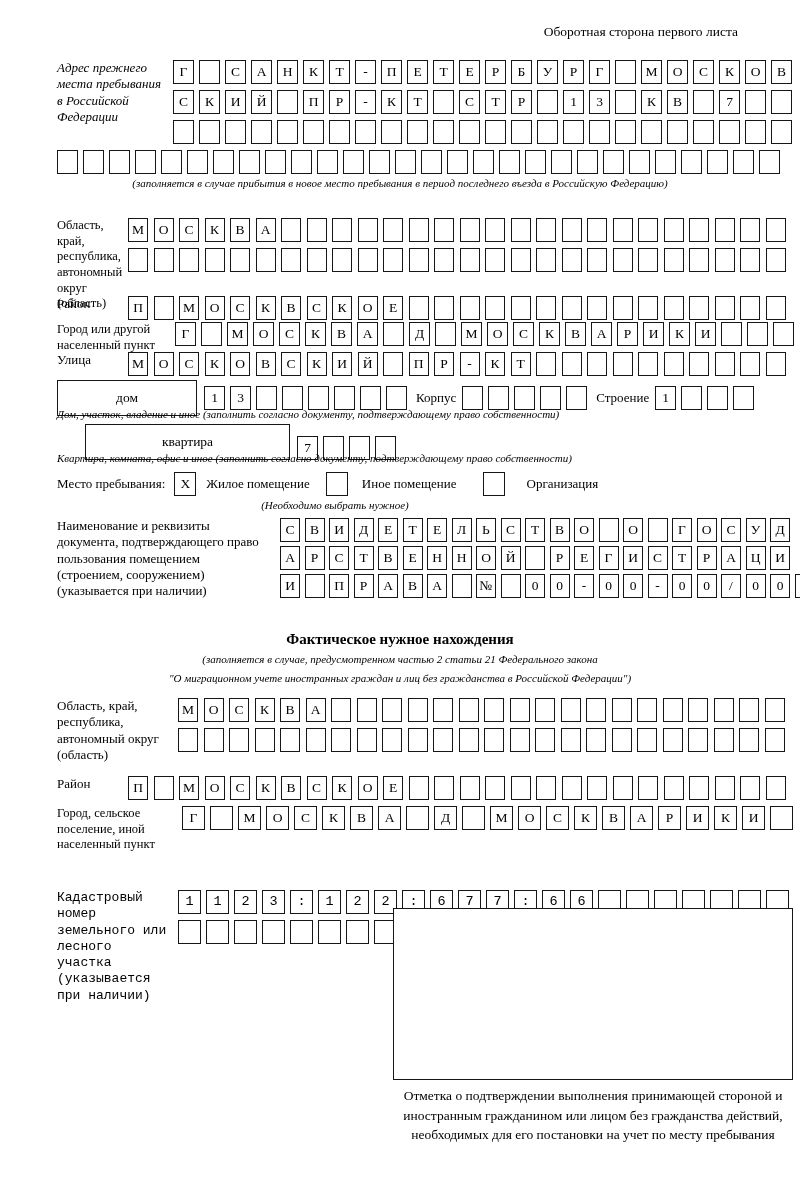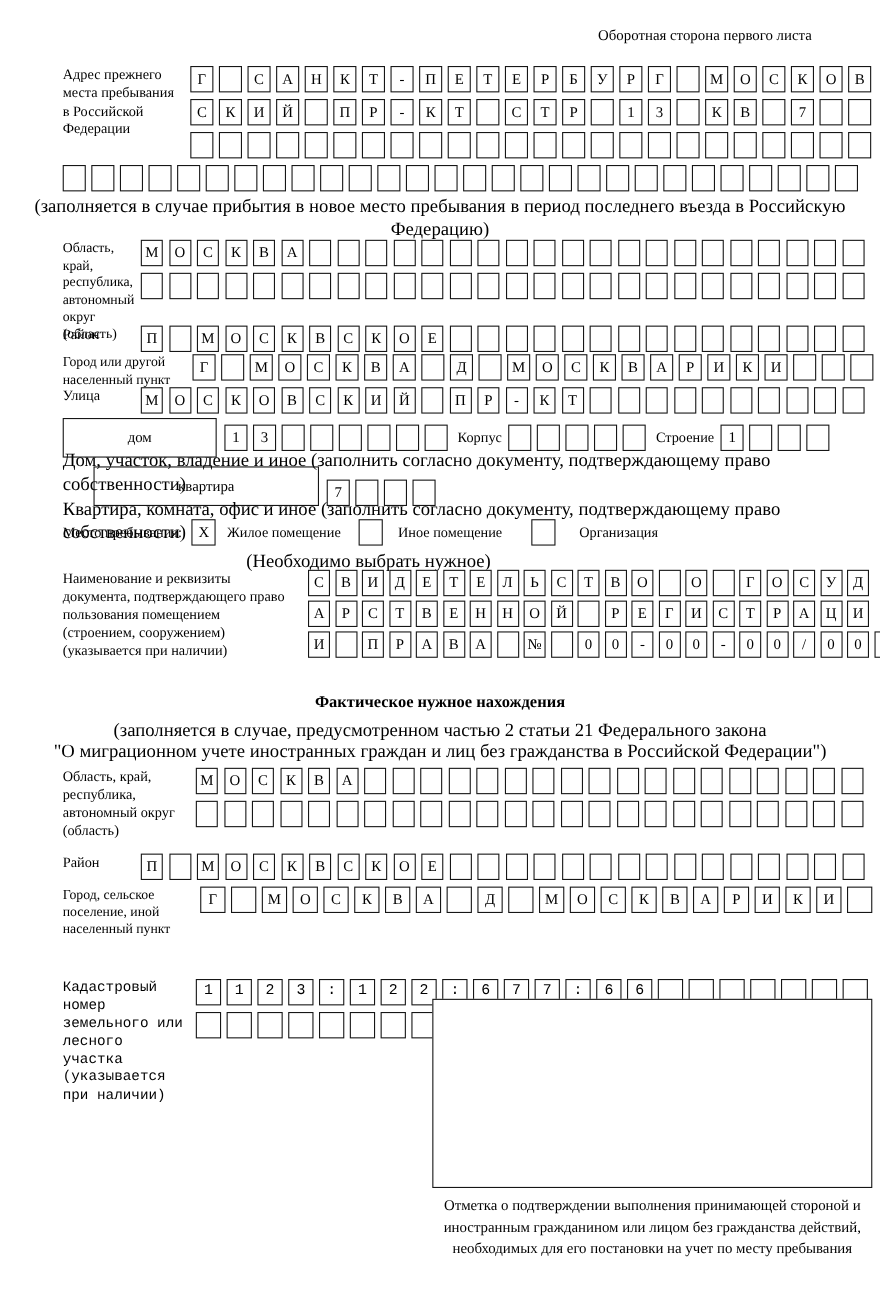--- a/index.html
+++ b/index.html
@@ -6,21 +6,21 @@
   .page{
     position:relative;
     width:800px;height:1180px;
     background:#fff;color:#000;
     font-family:"Liberation Serif","DejaVu Serif",serif;
     font-size:13px;line-height:1.25;
     overflow:hidden;
   }
   .abs{position:absolute;}
   .lbl{font-size:13px;}
-  .note{font-size:17px;}
+  .note{font-size:11px;font-style:italic;}
   .title{font-weight:bold;font-size:15px;text-align:center;width:100%;}
   .center{text-align:center;width:100%;}
   .frow{display:flex;align-items:flex-start;}
   .cellcol > .cellrow{margin-bottom:6px;}
   .cellrow{display:flex;}
   .cell{
     flex:0 0 auto;width:21px;height:24px;margin-right:5px;
     border:1.6px solid #161616;box-sizing:border-box;
     display:flex;align-items:center;justify-content:center;
     font-size:13.5px;background:#fff;
@@ -39,21 +39,21 @@
   .stamp-box{border:1.6px solid #161616;box-sizing:border-box;background:#fff;}
 </style>
 </head>
 <body>
 
 <div class="page">
 
   <div class="abs" style="top:24px;right:62px;font-size:13.5px;">Оборотная сторона первого листа</div>
 
   <div class="abs frow" style="top:60px;left:57px;width:740px;">
-    <div class="lbl" style="width:112px;margin-right:6px;">Адрес прежнего места пребывания в Российской Федерации</div>
+    <div class="lbl" style="width:112px;margin-right:6px;font-style:italic;">Адрес прежнего места пребывания в Российской Федерации</div>
     <div class="cellcol">
       <div class="cellrow">
           <div class="cell">Г</div>
           <div class="cell"></div>
           <div class="cell">С</div>
           <div class="cell">А</div>
           <div class="cell">Н</div>
           <div class="cell">К</div>
           <div class="cell">Т</div>
           <div class="cell">-</div>

